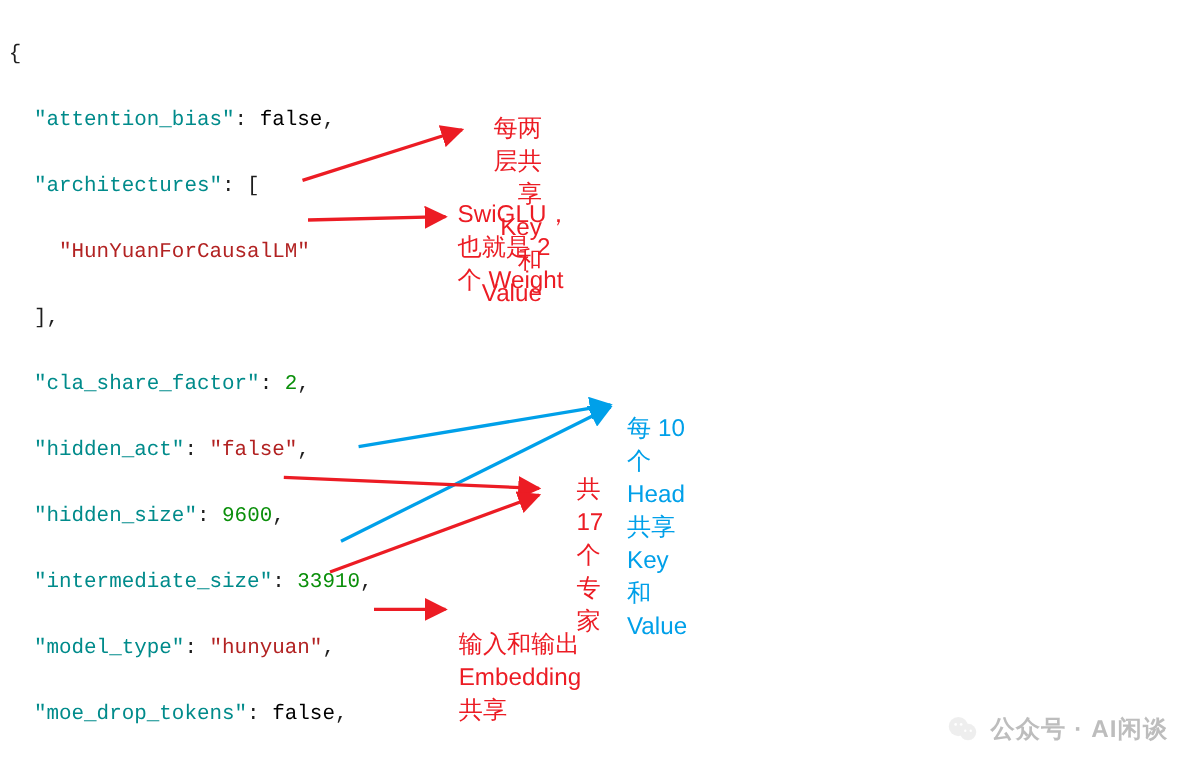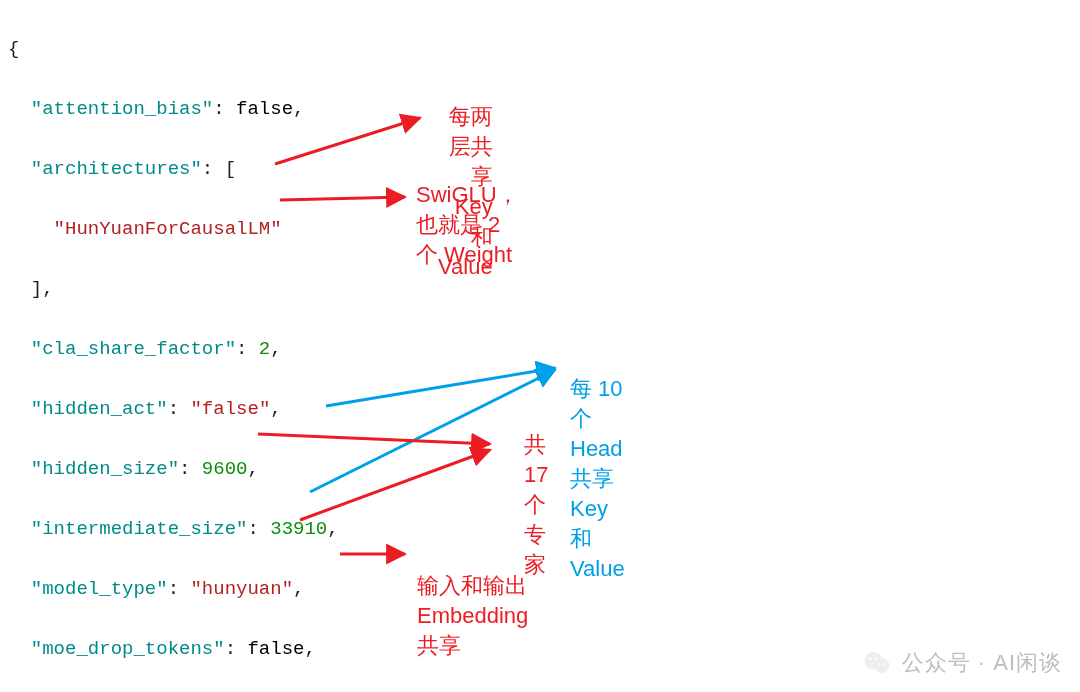--- a/index.html
+++ b/index.html
@@ -37,20 +37,21 @@
     position: absolute;
     right: 18px;
     bottom: 14px;
     color: #bdbdbd;
     font-family: -apple-system, "PingFang SC", "Microsoft YaHei", sans-serif;
     font-size: 22px;
     letter-spacing: 1px;
     display: flex;
     align-items: flex-start;
     gap: 10px;
+    font-weight: bold;
   }
   .watermark svg { opacity: 0.35; }
   svg.arrows {
     position: absolute;
     left: 0; top: 0;
     width: 1080px;
     height: 692px;
     pointer-events: none;
   }
   .line { display: block; }

